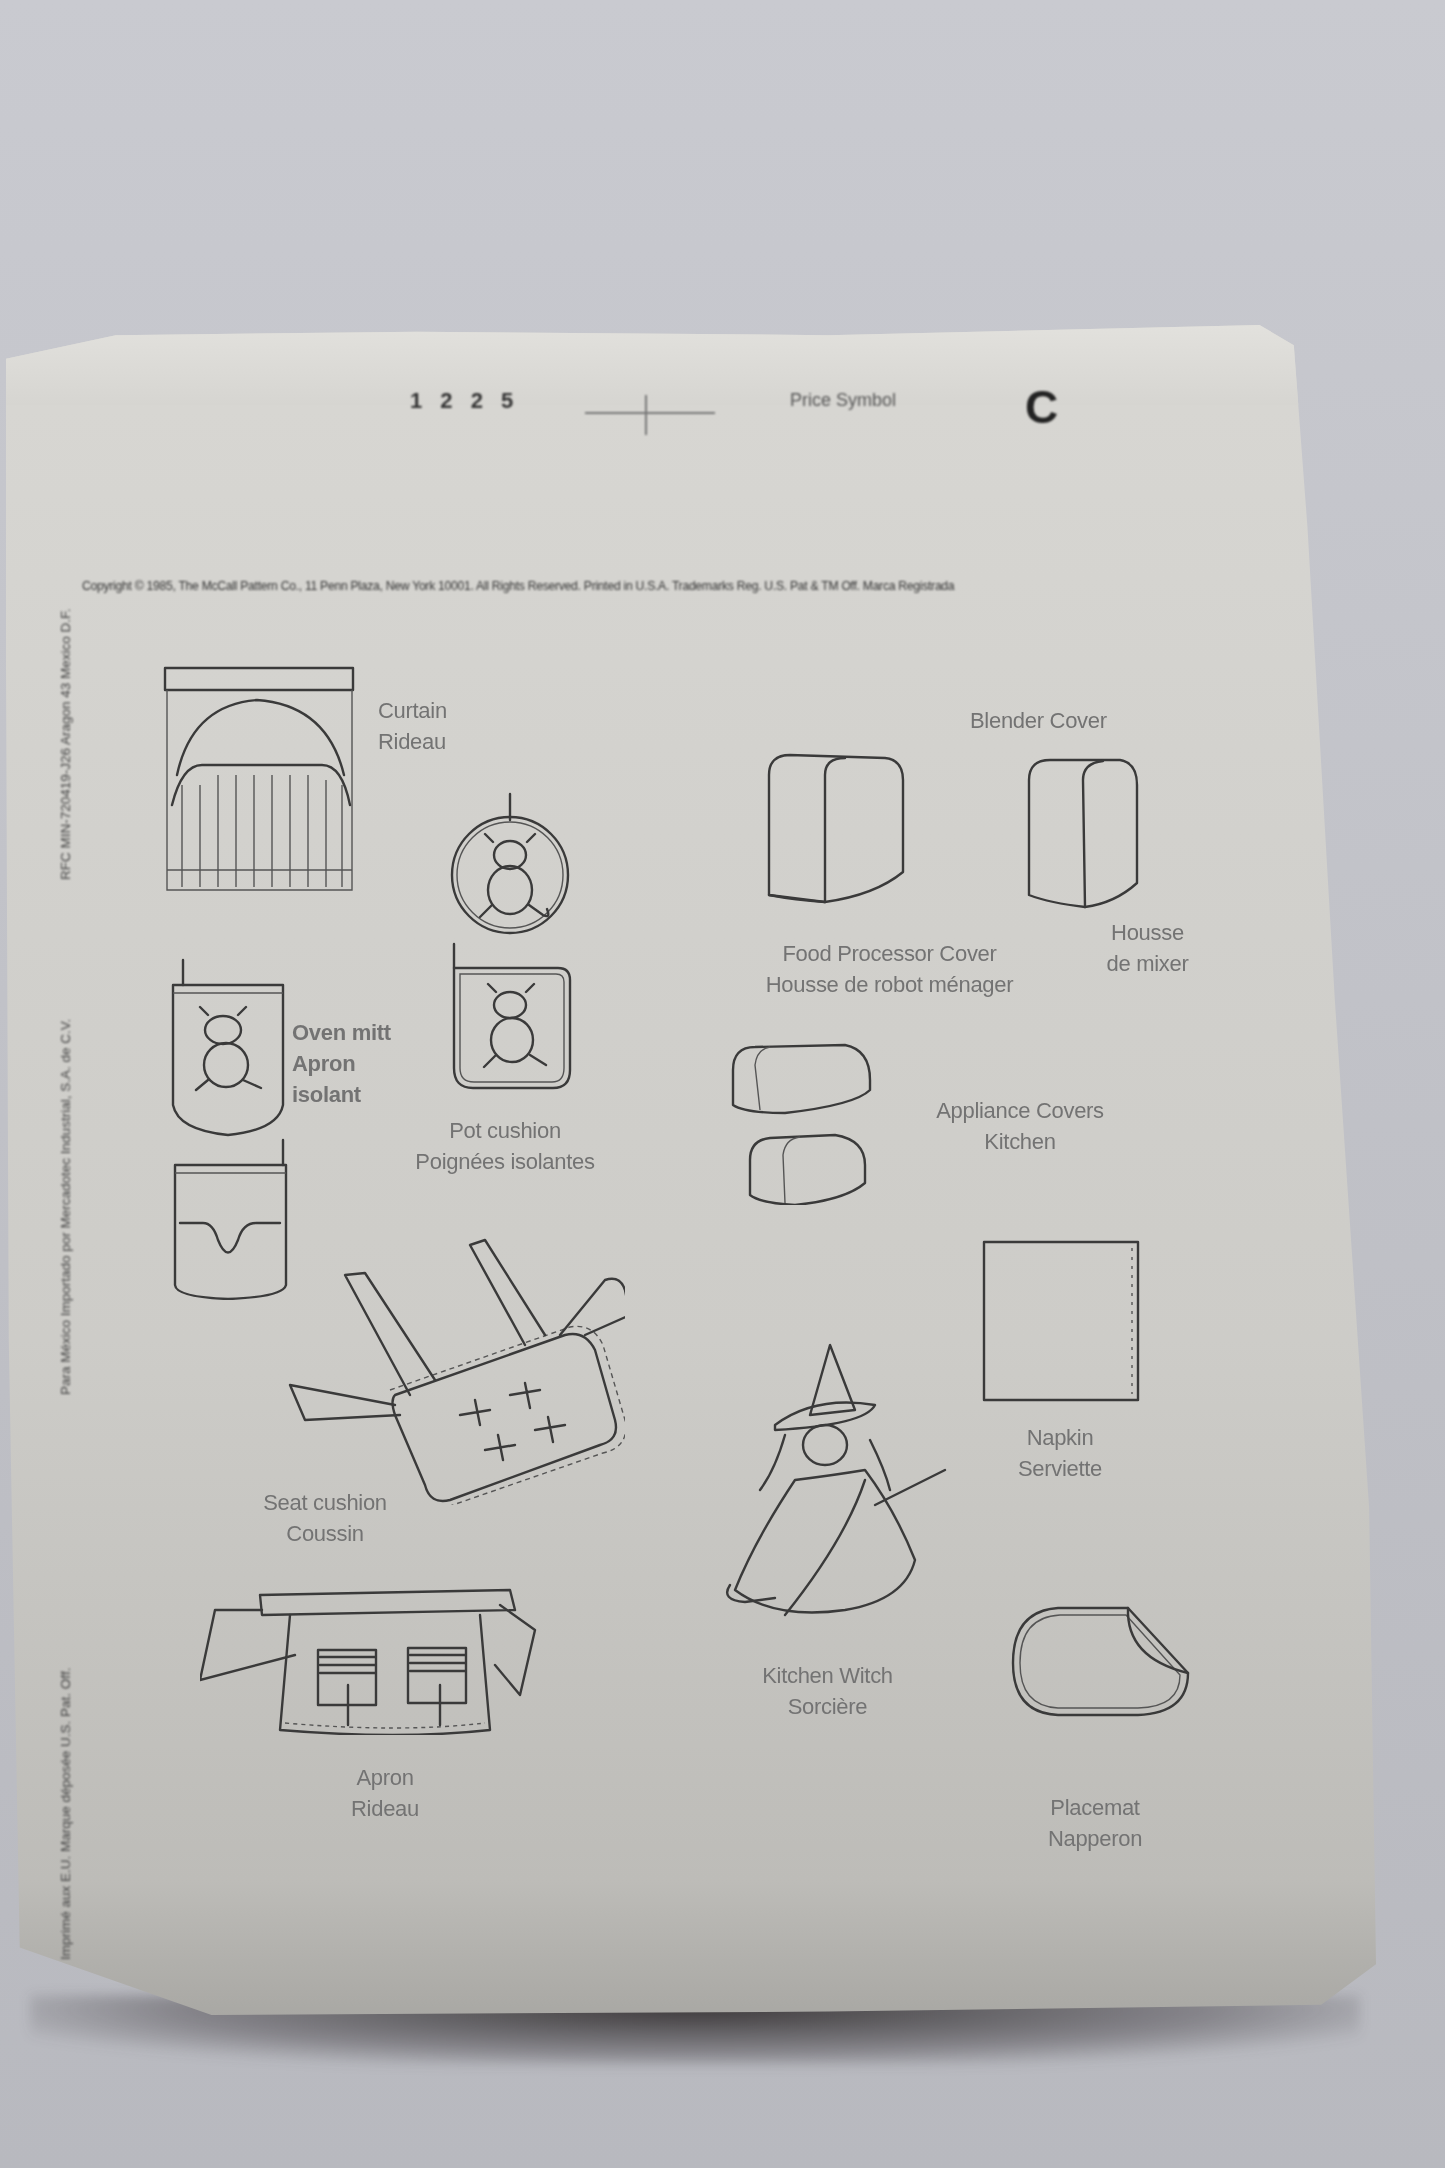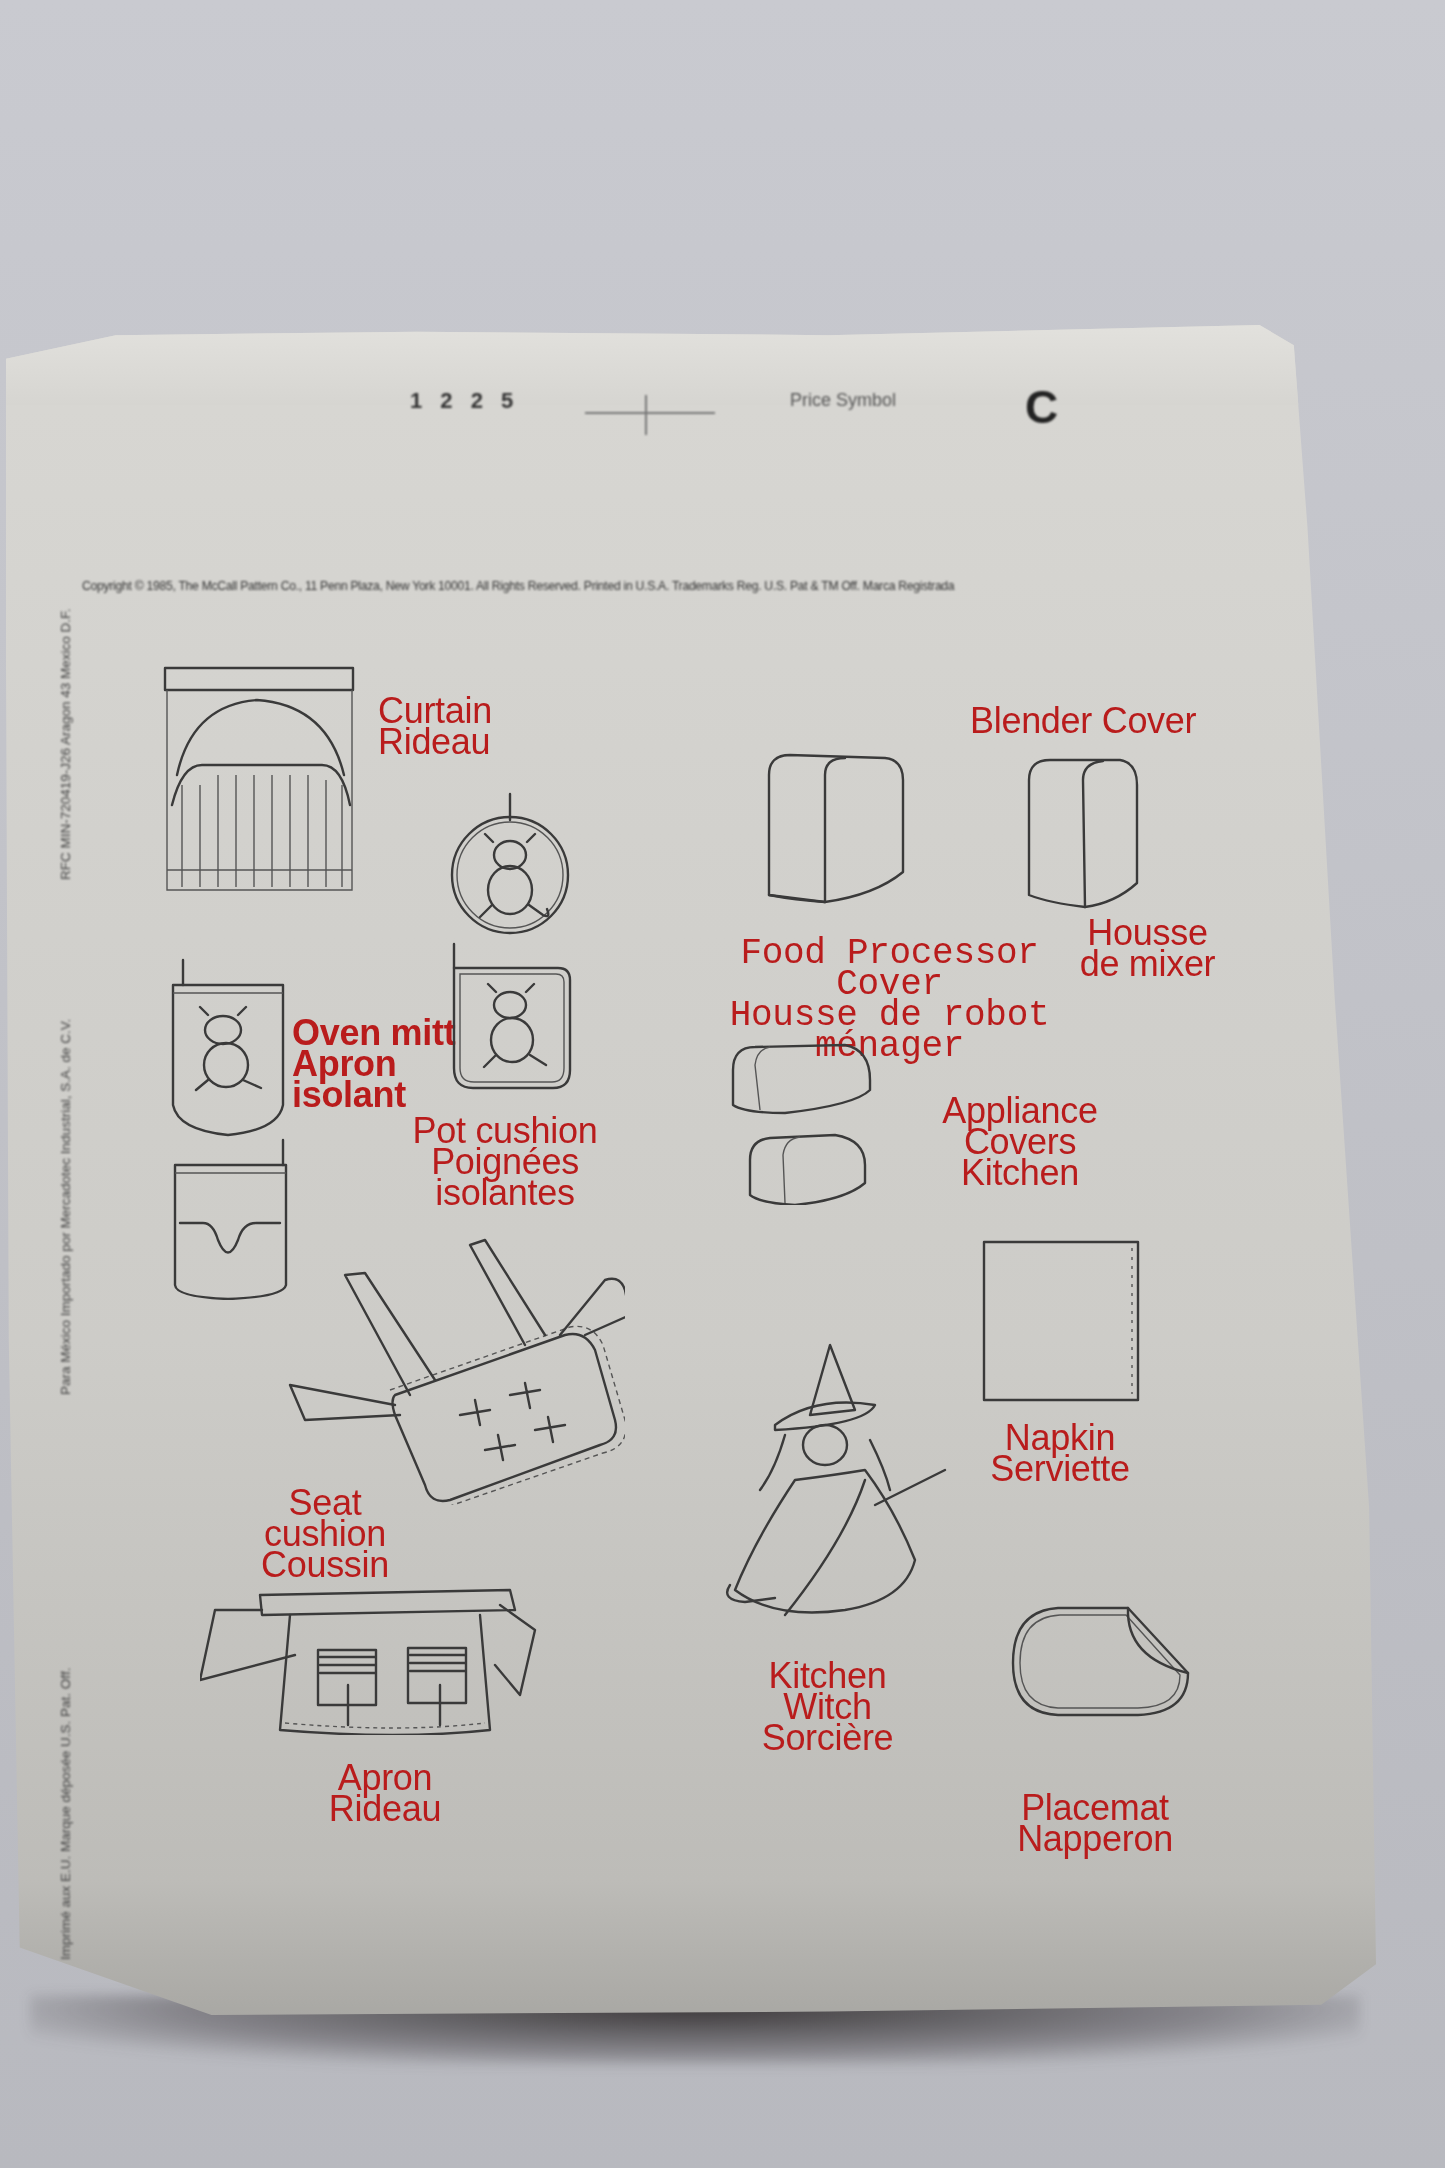--- a/index.html
+++ b/index.html
@@ -14,21 +14,21 @@
   .flap{position:absolute;left:0;top:0;right:0;height:80px;
     background:linear-gradient(180deg,#e2e1dd,#d6d5d1);}
   .flap-text{position:absolute;top:58px;font-size:14px;color:#555;filter:blur(1.2px);}
   .reg-mark{position:absolute;left:585px;top:412px;width:130px;height:2px;background:#777;filter:blur(.8px);}
   .reg-mark-v{position:absolute;left:645px;top:395px;width:2px;height:40px;background:#777;filter:blur(.8px);}
   .corner-c{position:absolute;left:1025px;top:380px;font-size:46px;font-weight:bold;color:#222;filter:blur(1px);}
   .copyright{position:absolute;left:82px;top:578px;font-size:13.5px;color:#333;white-space:nowrap;letter-spacing:-.3px;
     filter:blur(.9px);transform:scaleX(.9);transform-origin:left;}
   .side-text{position:absolute;left:58px;font-size:13.5px;color:#444;white-space:nowrap;
     transform:rotate(-90deg);transform-origin:left top;filter:blur(.9px);}
-  .label{position:absolute;color:#b91c1c;font-size:36px;line-height:31px;letter-spacing:-.3px;}
+  .label{position:absolute;color:#737373;font-size:22px;line-height:31px;letter-spacing:-.3px;}
   .label span{display:block;}
   .c{text-align:center;}
   .ill{position:absolute;}
   svg .ln{fill:none;stroke:#3a3a3a;stroke-width:2.4;stroke-linecap:round;stroke-linejoin:round;}
   svg .thin{fill:none;stroke:#555;stroke-width:1.4;}
 </style>
 </head>
 <body>
 
 <div class="shadow"></div>
@@ -81,21 +81,21 @@
   <ellipse cx="65" cy="100" rx="22" ry="24" class="ln"></ellipse>
   <path d="M48 52 l-8 -8 M82 52 l8 -8" class="ln"></path>
   <path d="M47 115 l-12 12 M84 115 l14 10 q8 4 4 -6" class="ln"></path>
 </svg>
 
 <svg class="ill" style="left:765px;top:750px" width="145" height="160">
   <path d="M4 145 L4 25 Q4 5 25 5 L120 8 Q138 10 138 30 L138 122 Q110 145 60 152 Z" class="ln"></path>
   <path d="M60 152 L60 25 Q60 8 80 8" class="ln"></path>
   <path d="M4 145 Q30 150 60 152" class="ln" stroke-width="4"></path>
 </svg>
-<div class="label c" style="left:712px;top:938px;width:355px;font-family:Liberation Mono, monospace;">
+<div class="label c" style="left:712px;top:938px;width:355px;">
   <span>Food Processor Cover</span>
   <span>Housse de robot ménager</span>
 </div>
 
 <div class="label" style="left:970px;top:705px;">Blender Cover</div>
 <svg class="ill" style="left:1025px;top:755px" width="120" height="160">
   <path d="M4 140 L4 25 Q4 5 25 5 L95 5 Q112 8 112 30 L112 128 Q90 148 60 152 Q25 148 4 140 Z" class="ln"></path>
   <path d="M60 152 L58 25 Q58 8 78 6" class="ln"></path>
 </svg>
 <div class="label c" style="left:1075px;top:917px;width:145px;">

